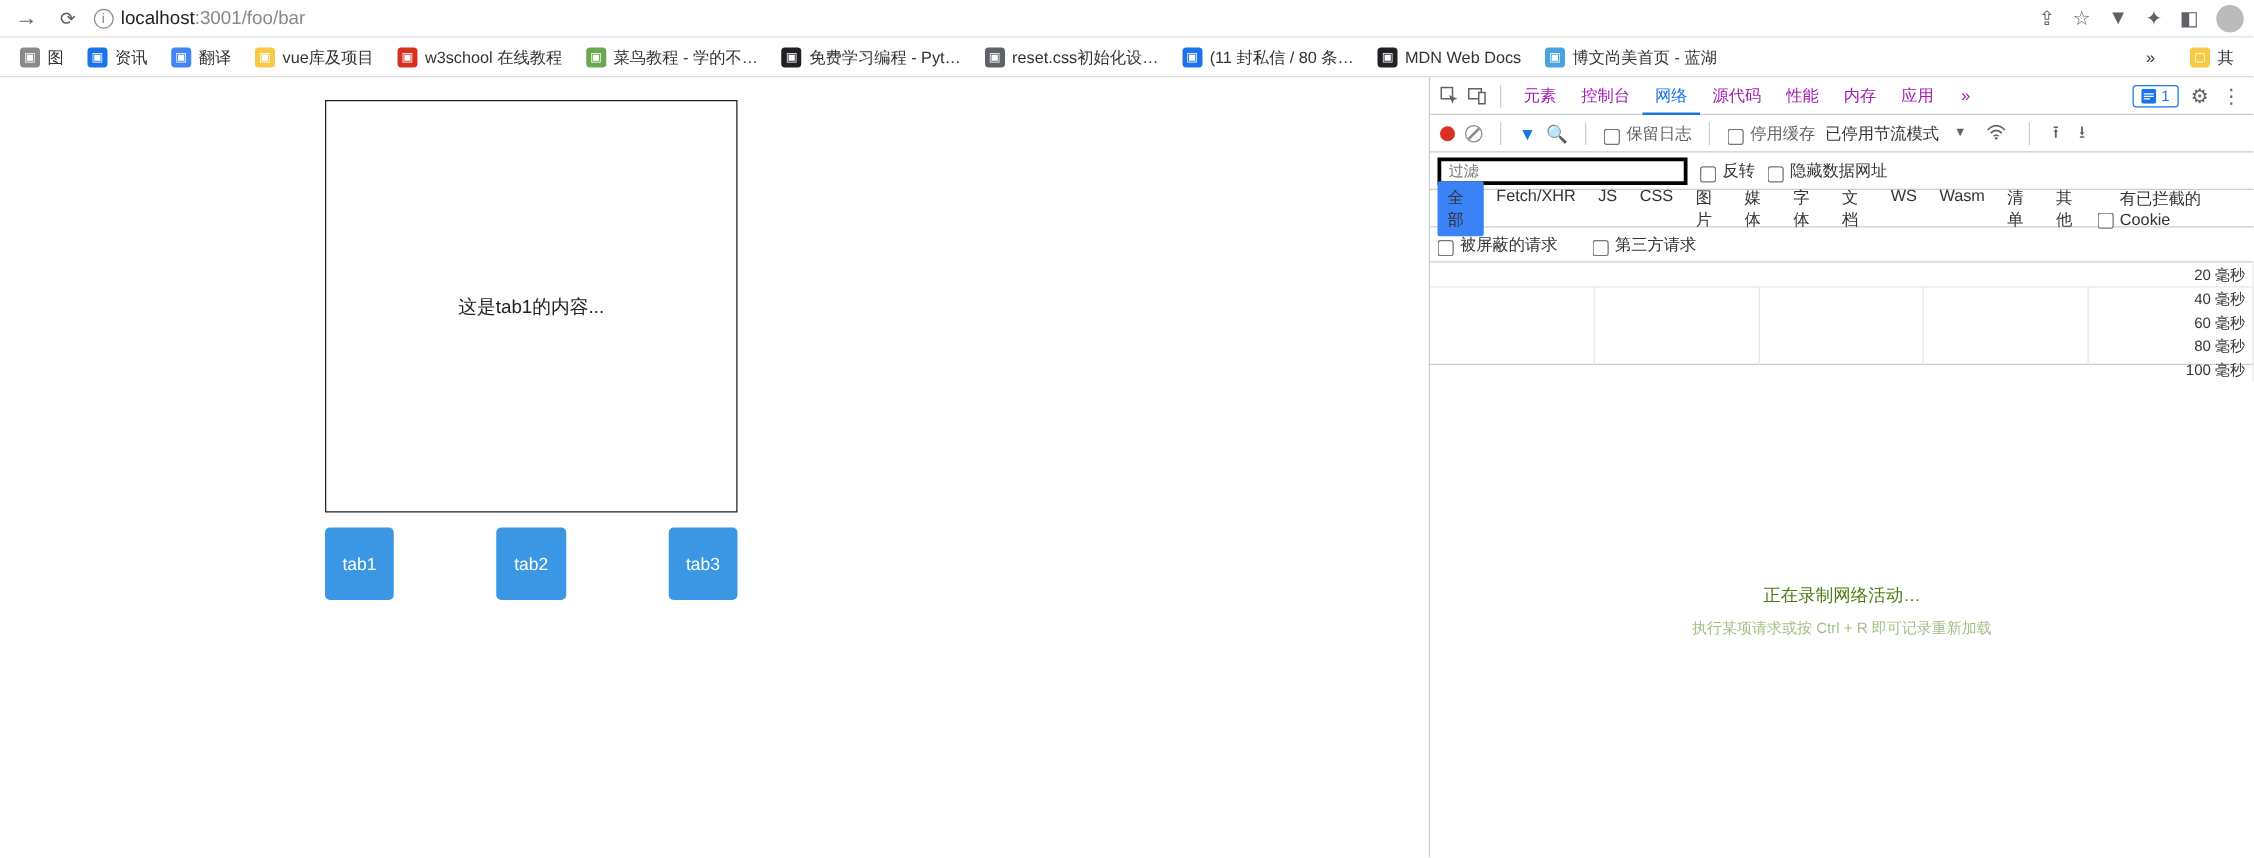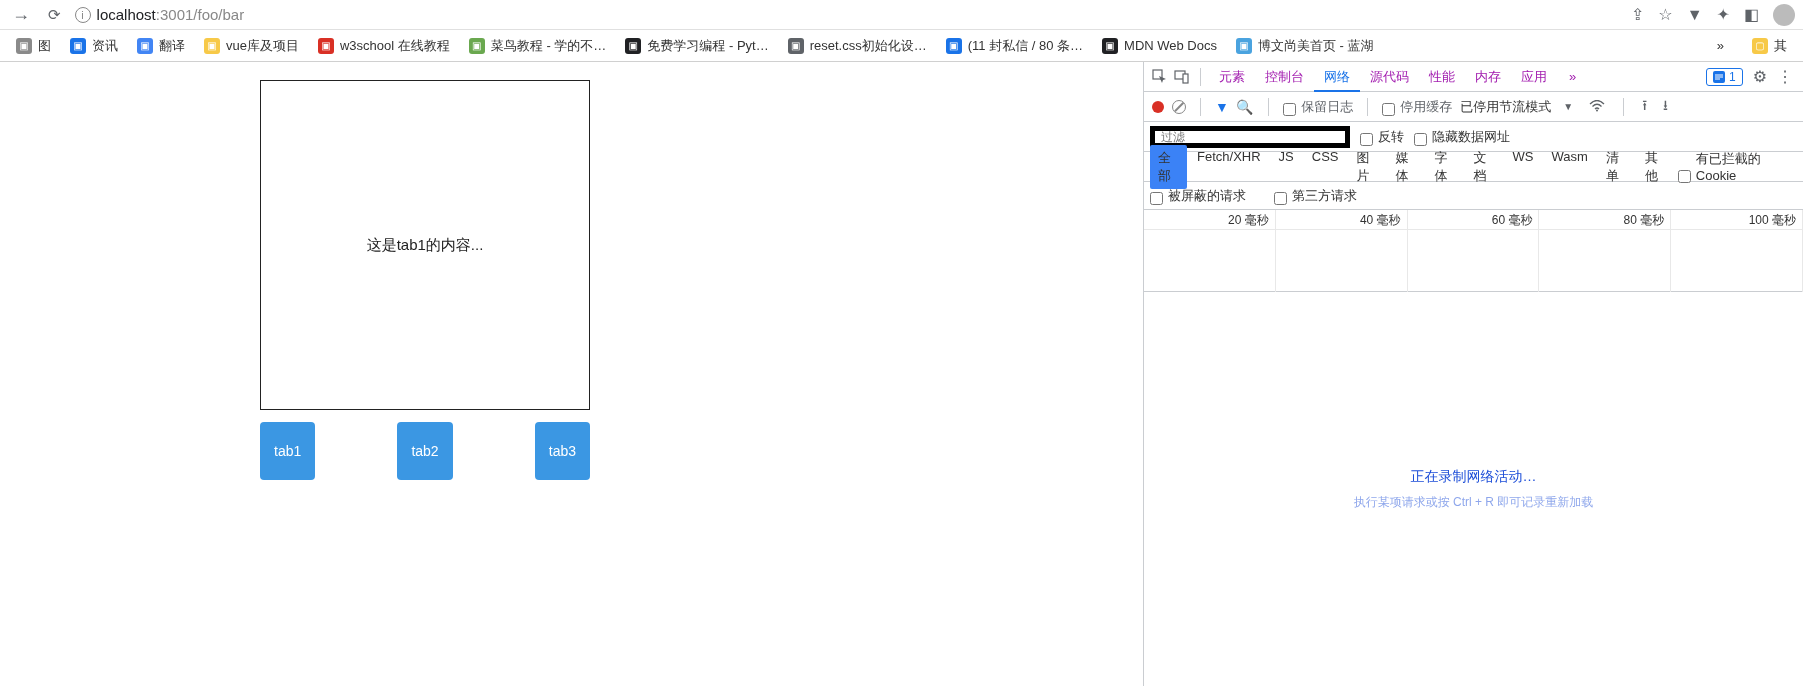--- a/index.html
+++ b/index.html
@@ -169,21 +169,21 @@
 
     .dt-row3 {
       display: flex; align-items: center;
       height: 30px;
       border-bottom: 1px solid #cacdd1;
       padding: 0 6px;
       gap: 10px;
       font-size: 13px;
     }
     .filter-input {
-      border: 5px solid #000000;
+      border: 3px solid #000000;
       height: 22px;
       width: 200px;
       padding: 0 6px;
       font-size: 12px;
     }
     .dt-row4 {
       display: flex; align-items: center;
       height: 30px;
       border-bottom: 1px solid #cacdd1;
       padding: 0 6px;
@@ -205,32 +205,33 @@
 
     .dt-timeline {
       height: 82px;
       border-bottom: 1px solid #cacdd1;
       position: relative;
     }
     .timeline-ticks {
       display: flex; height: 20px;
       font-size: 12px; color: #333;
       border-bottom: 1px solid #e8e8e8;
+      flex-direction: column;
     }
     .tick { flex: 1; text-align: right; padding-right: 6px; padding-top: 2px; border-right: 1px solid #e8e8e8; }
     .timeline-body {
       display: flex; height: 62px;
     }
     .timeline-col { flex: 1; border-right: 1px solid #e8e8e8; }
 
     .dt-empty {
       flex: 1;
       display: flex; flex-direction: column;
       align-items: center; justify-content: center;
-      color: #1d4ed8;
+      color: #4d7c0f;
       font-size: 14px;
       gap: 8px;
     }
   </style>
 </head>
 <body>
 
 <div class="browser-toolbar">
   <span class="nav-arrow">→</span>
   <span class="reload-icon">⟳</span>

